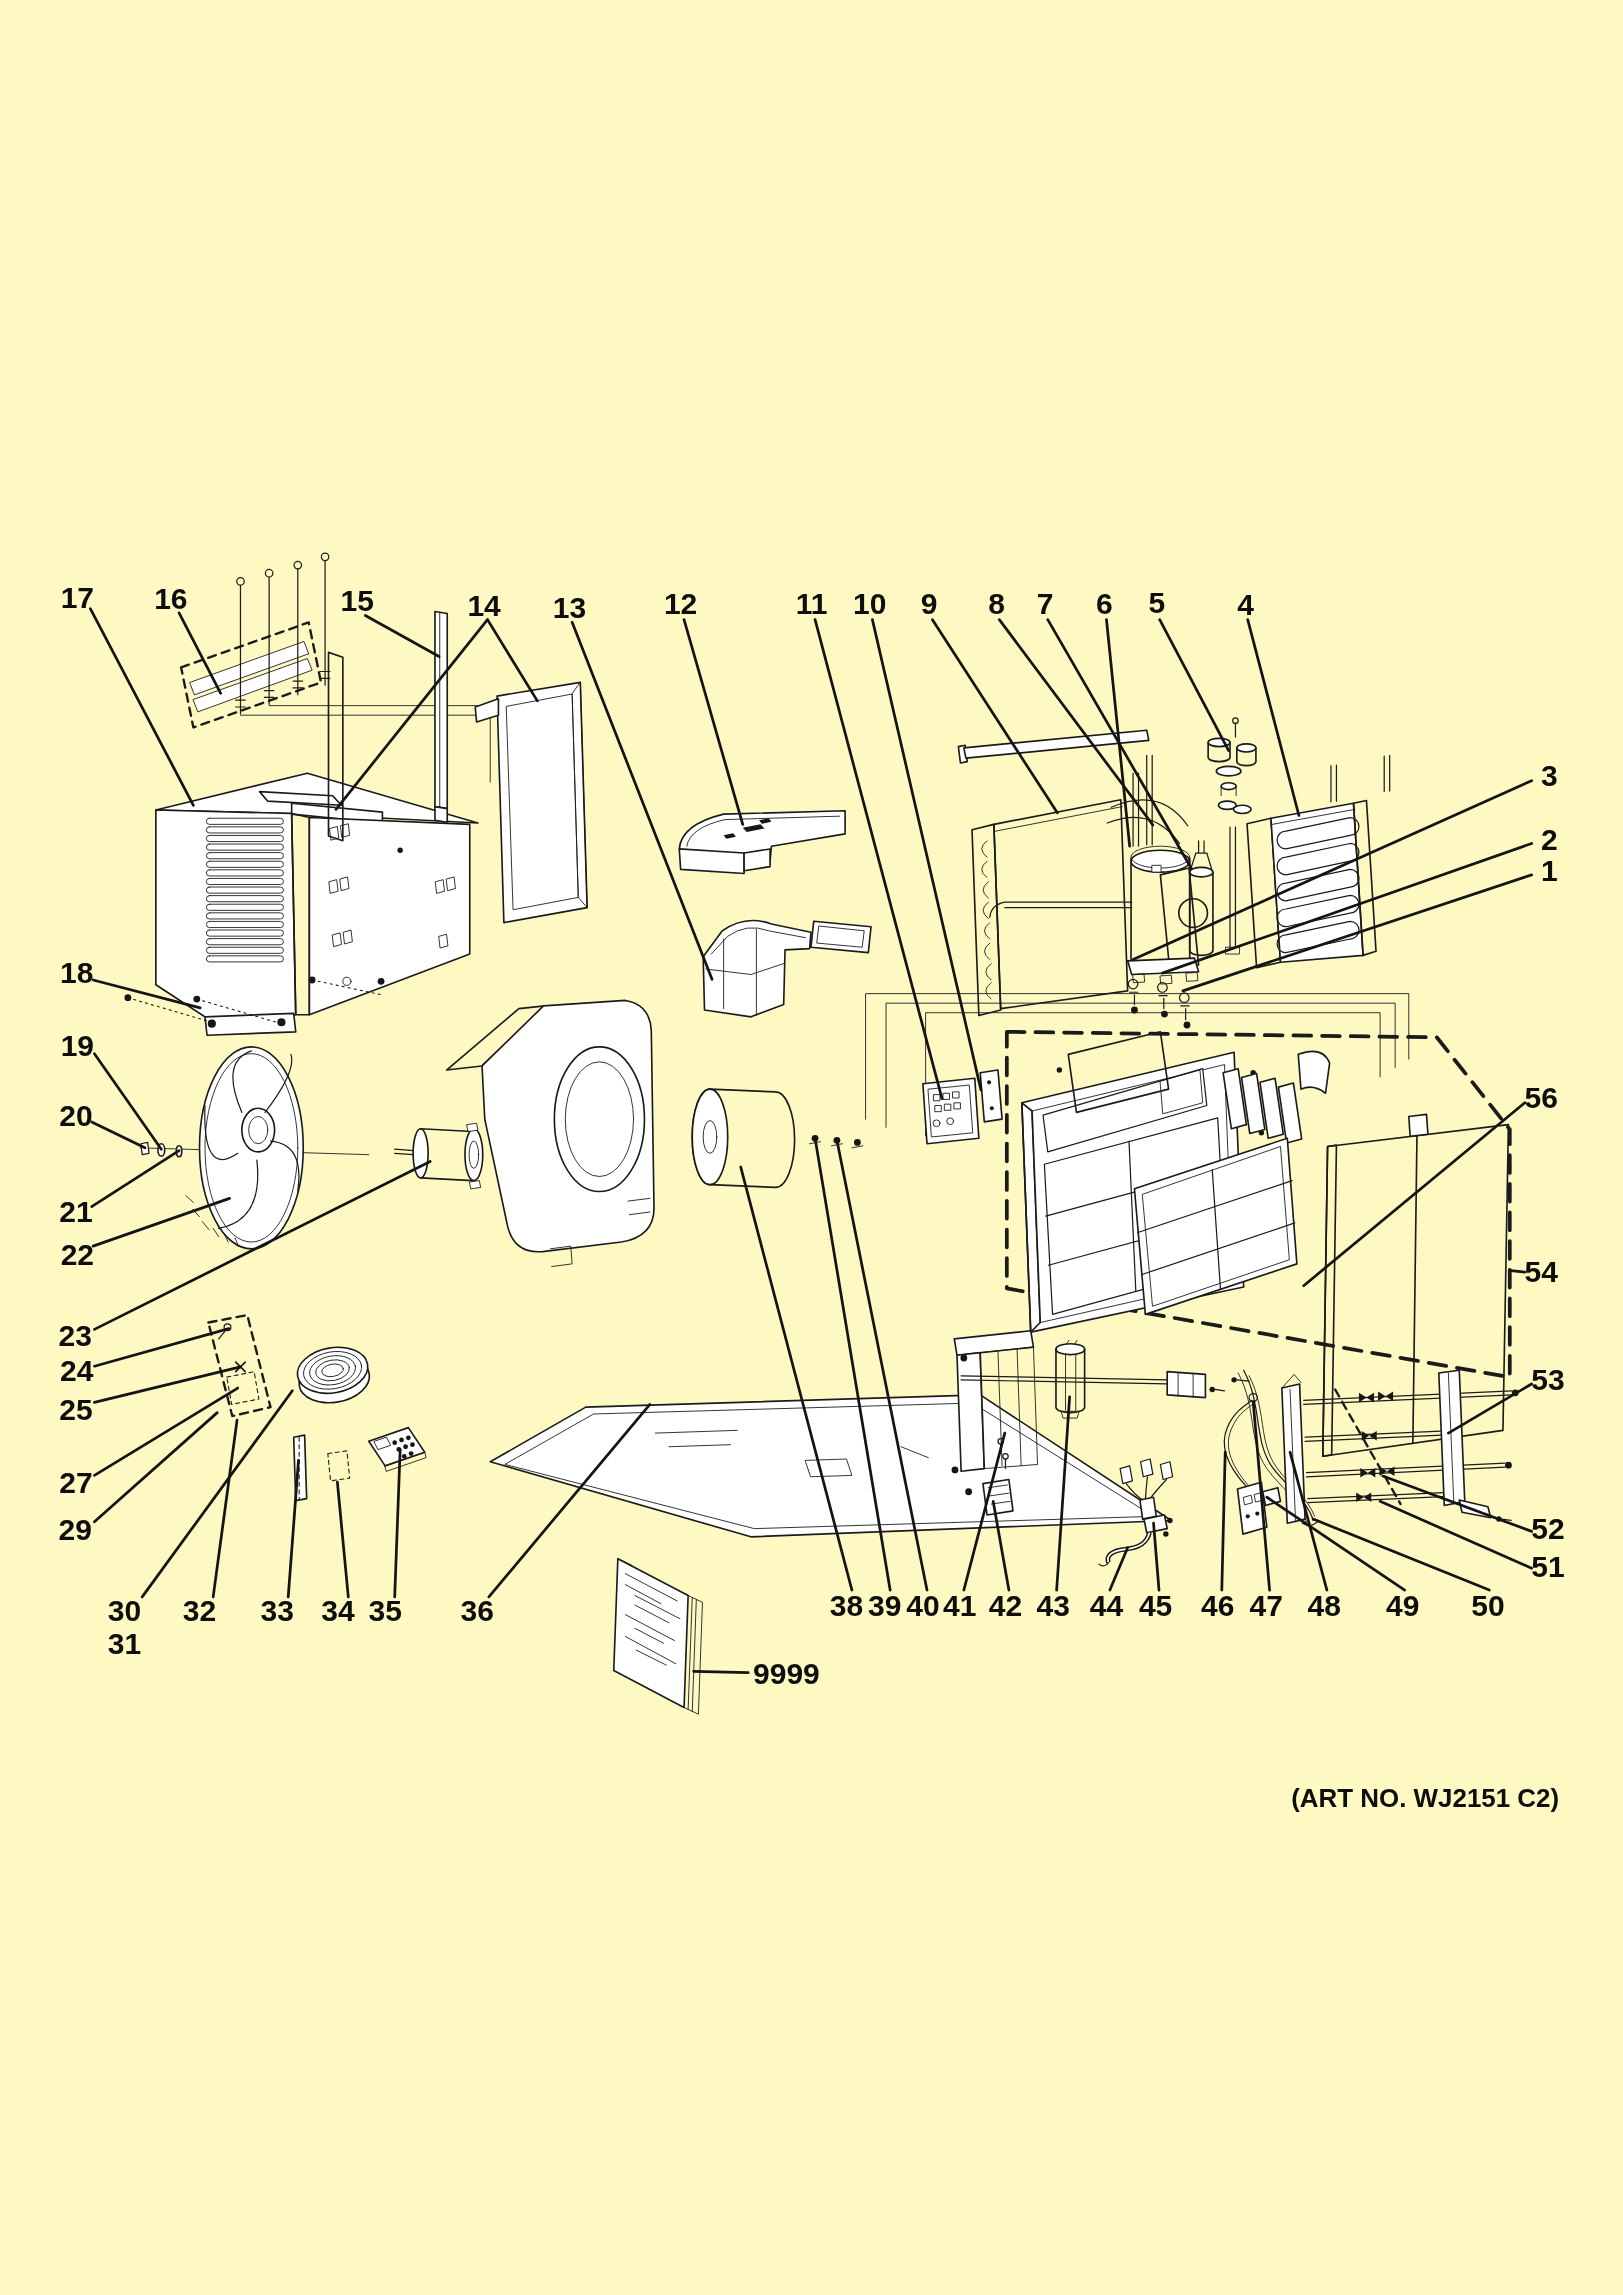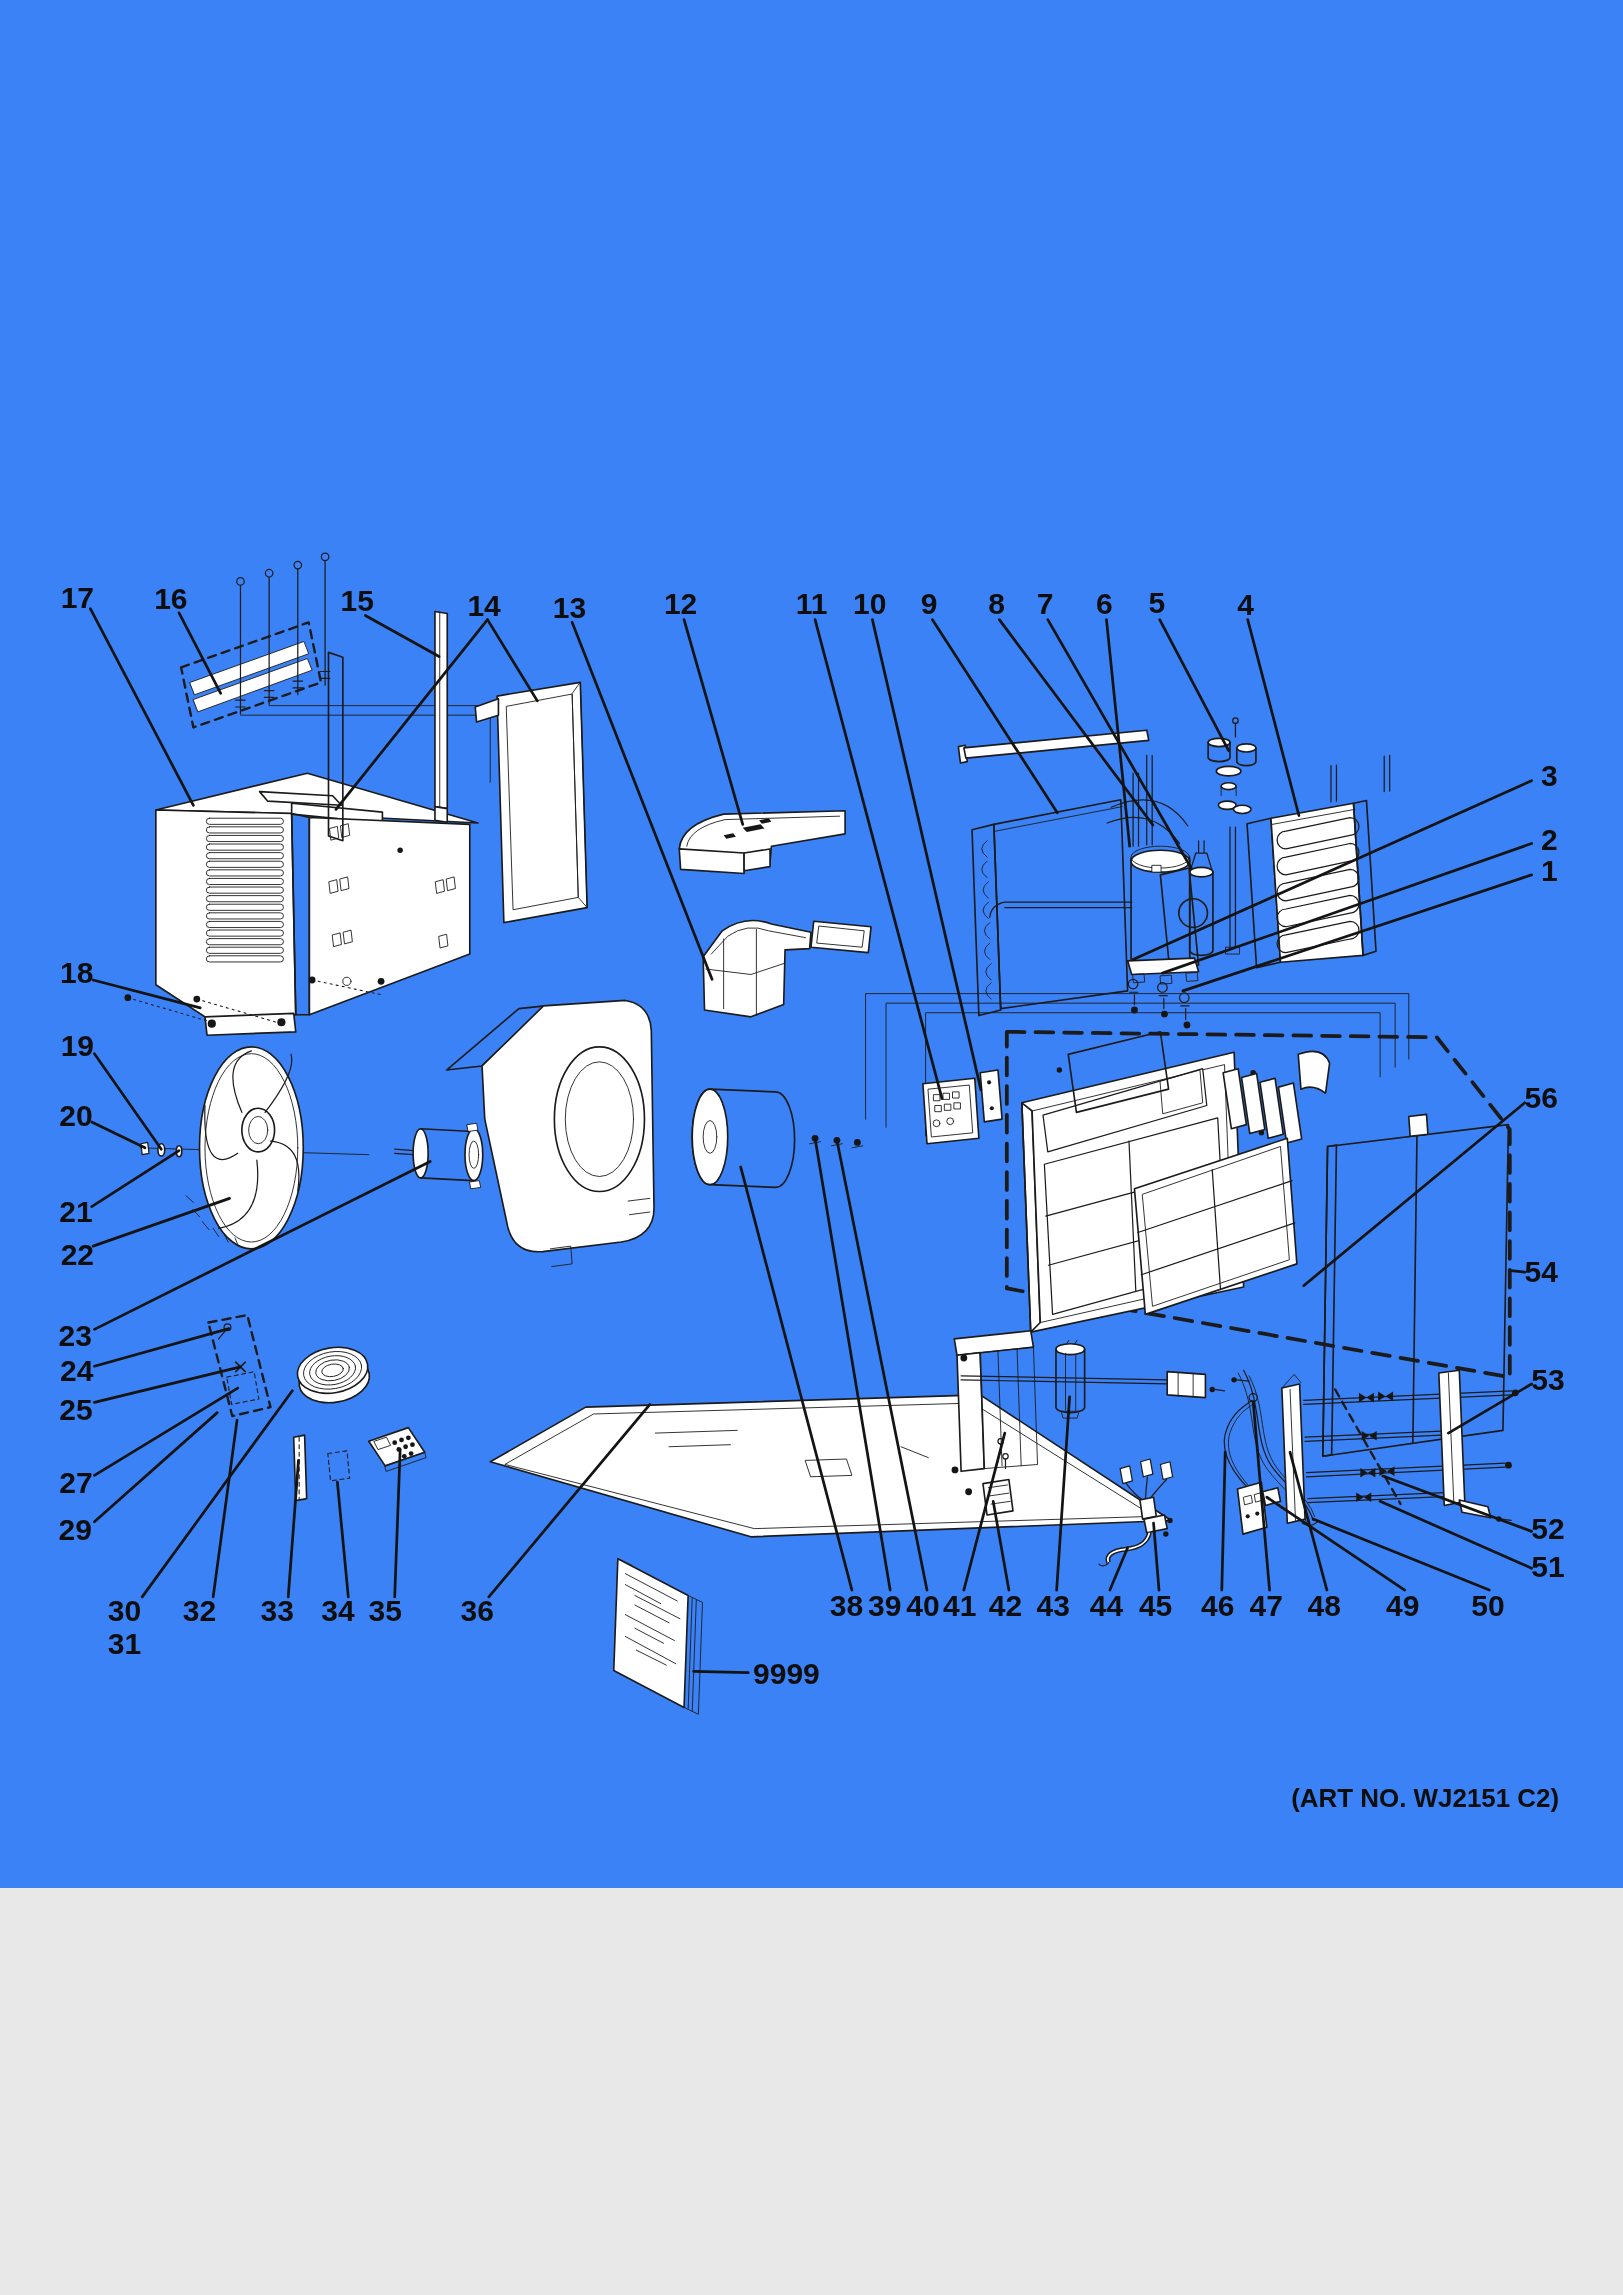--- a/index.html
+++ b/index.html
@@ -1,16 +1,16 @@
 <!DOCTYPE html>
 <html style="font-size:11px"><head>
 <meta charset="utf-8">
 <style>
   html,body{margin:0;padding:0;background:#e8e8e8}
-  .page{position:relative;width:1624px;height:1888px;background:#3b82f6;font-family:"Liberation Sans",sans-serif;overflow:hidden}
+  .page{position:relative;width:1624px;height:2295px;background:#fef9c3;font-family:"Liberation Sans",sans-serif;overflow:hidden}
   svg{position:absolute;left:0;top:0}
   .p{fill:none;stroke:#1b1b1b;stroke-width:2.4;stroke-linejoin:round;stroke-linecap:round}
   .t{stroke-width:1.3}
   .m{stroke-width:1.8}
   .w{fill:#ffffff}
   .f{fill:#161616;stroke:none}
   .d{stroke-dasharray:26 16;stroke-width:5.5}
   .d2{stroke-dasharray:12 9;stroke-width:3.5}
   .d3{stroke-dasharray:6 5;stroke-width:1.6}
   .dot{stroke-dasharray:3 6;stroke-width:1.6}

